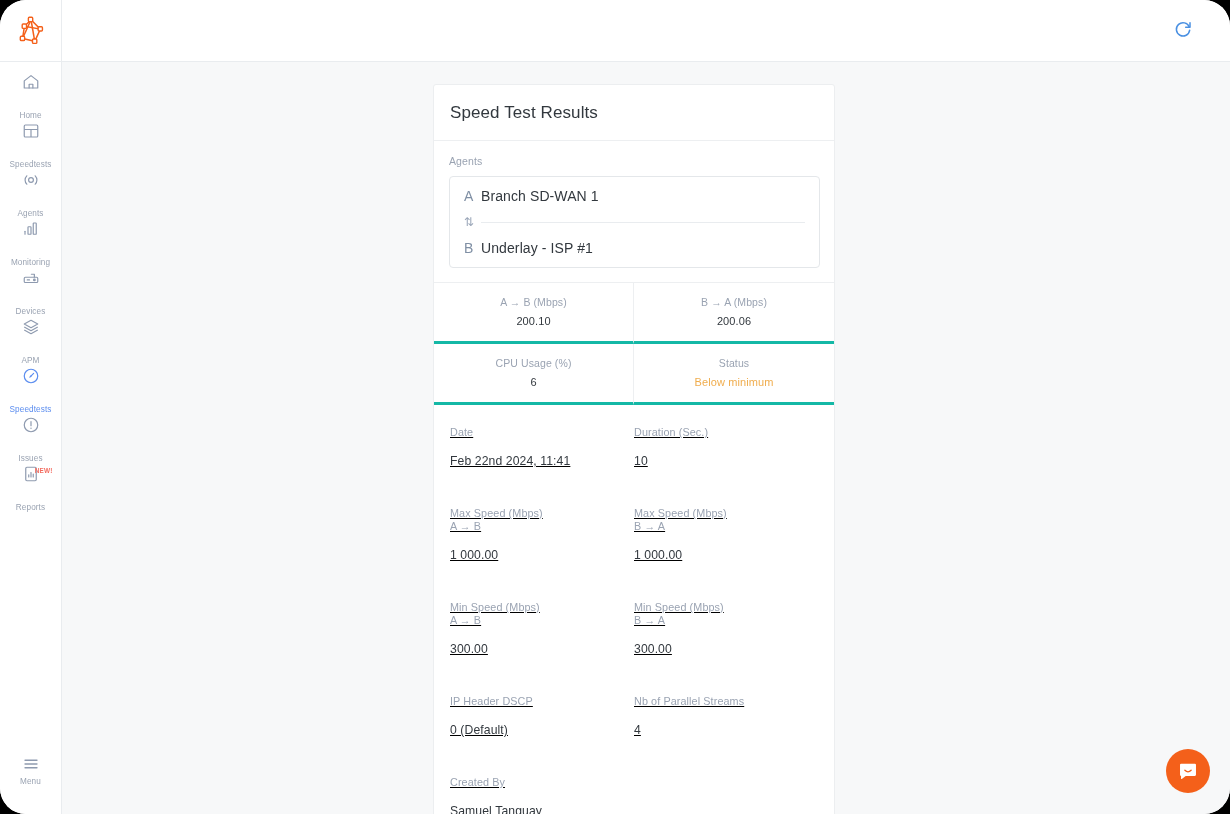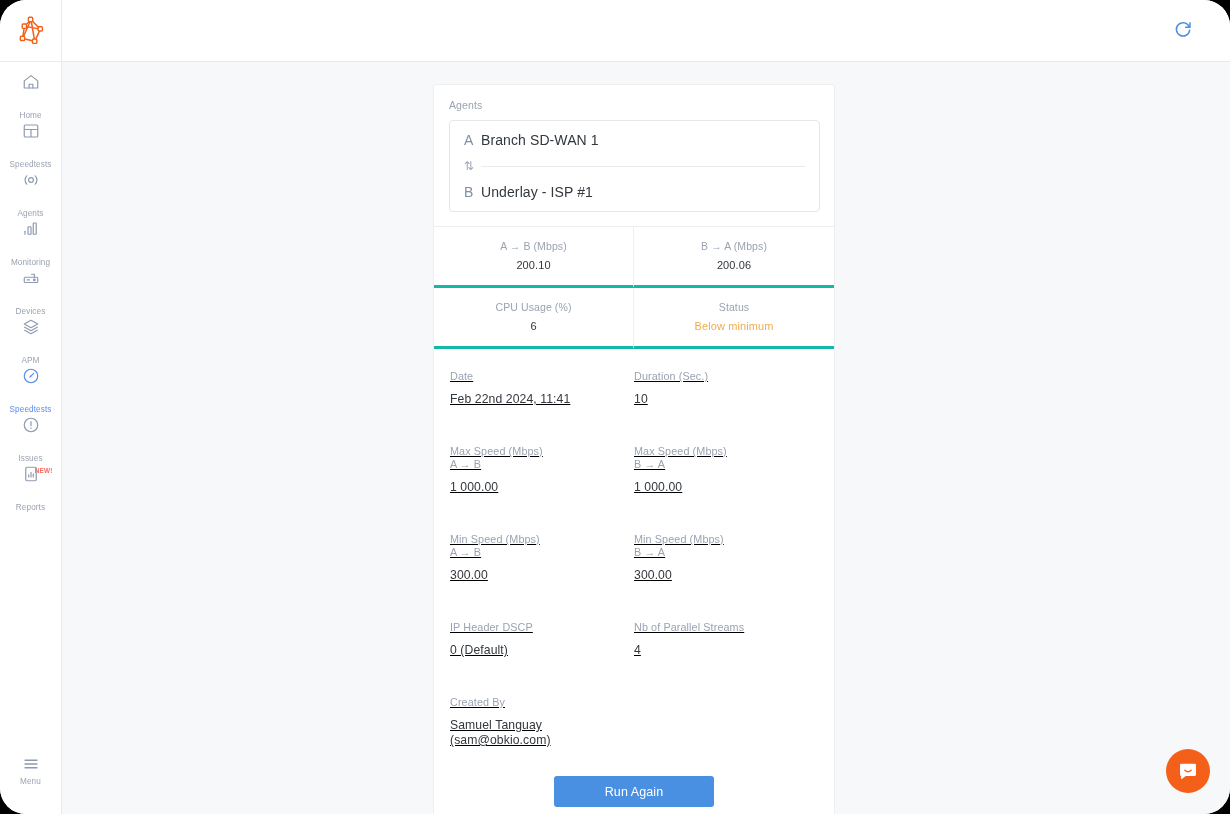--- a/index.html
+++ b/index.html
@@ -275,21 +275,21 @@
   .detail-sublabel {
     font-size: 10.8px;
     color: #9aa3b2;
     line-height: 13px;
     letter-spacing: 0.1px;
   }
 
   .detail-value {
     font-size: 12.2px;
     color: #32383e;
-    margin-top: 9px;
+    margin-top: 15px;
     line-height: 15px;
     letter-spacing: 0.1px;
   }
 
   .detail-value.multiline { white-space: pre-line; }
 
   #footer-action {
     padding: 2px 16px 22px 16px;
     display: flex;
     justify-content: center;
@@ -474,20 +474,23 @@
           <path d="M20.4 4.6 V9.8 H15.2"></path>
         </svg>
       </span>
     </button>
   </header>
 
   <main id="content">
 
     <section id="result-card">
 
+      <div id="card-header">
+        <h1 id="card-title">Speed Test Results</h1>
+      </div>
 
       <div id="agents-section">
         <div class="section-label">Agents</div>
 
         <div id="agents-box">
           <div class="agent-row">
             <span class="agent-letter">A</span>
             <span class="agent-name">Branch SD-WAN 1</span>
           </div>
           <div id="agent-divider-row">

